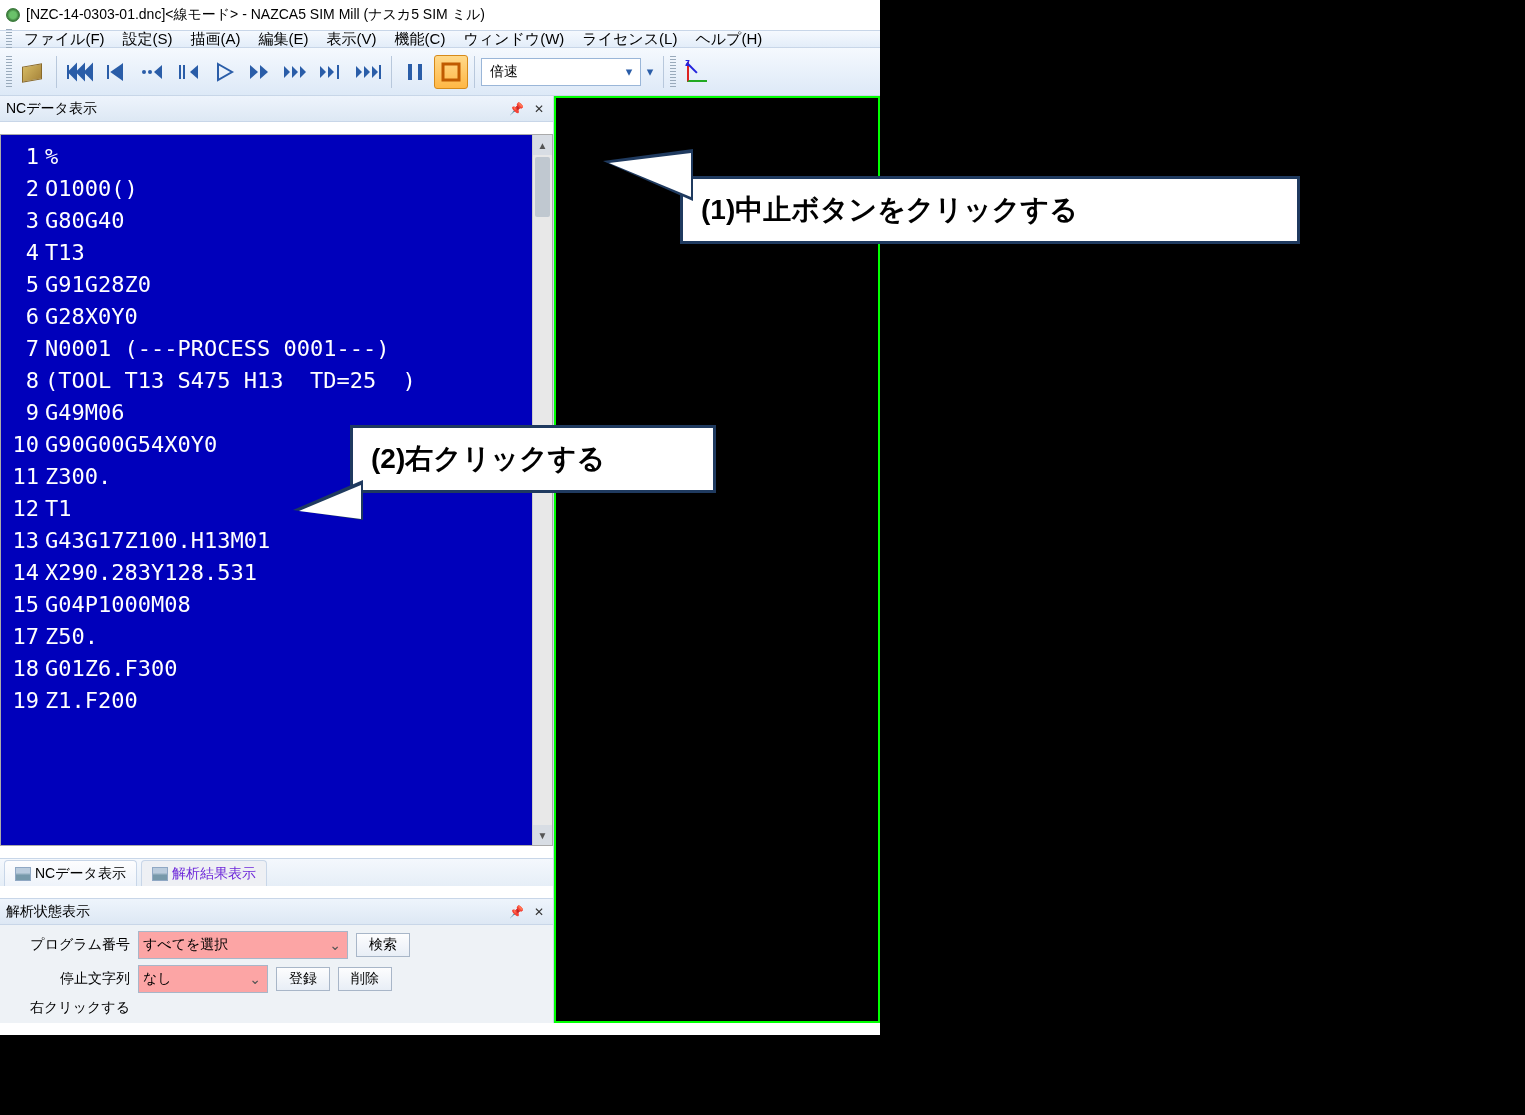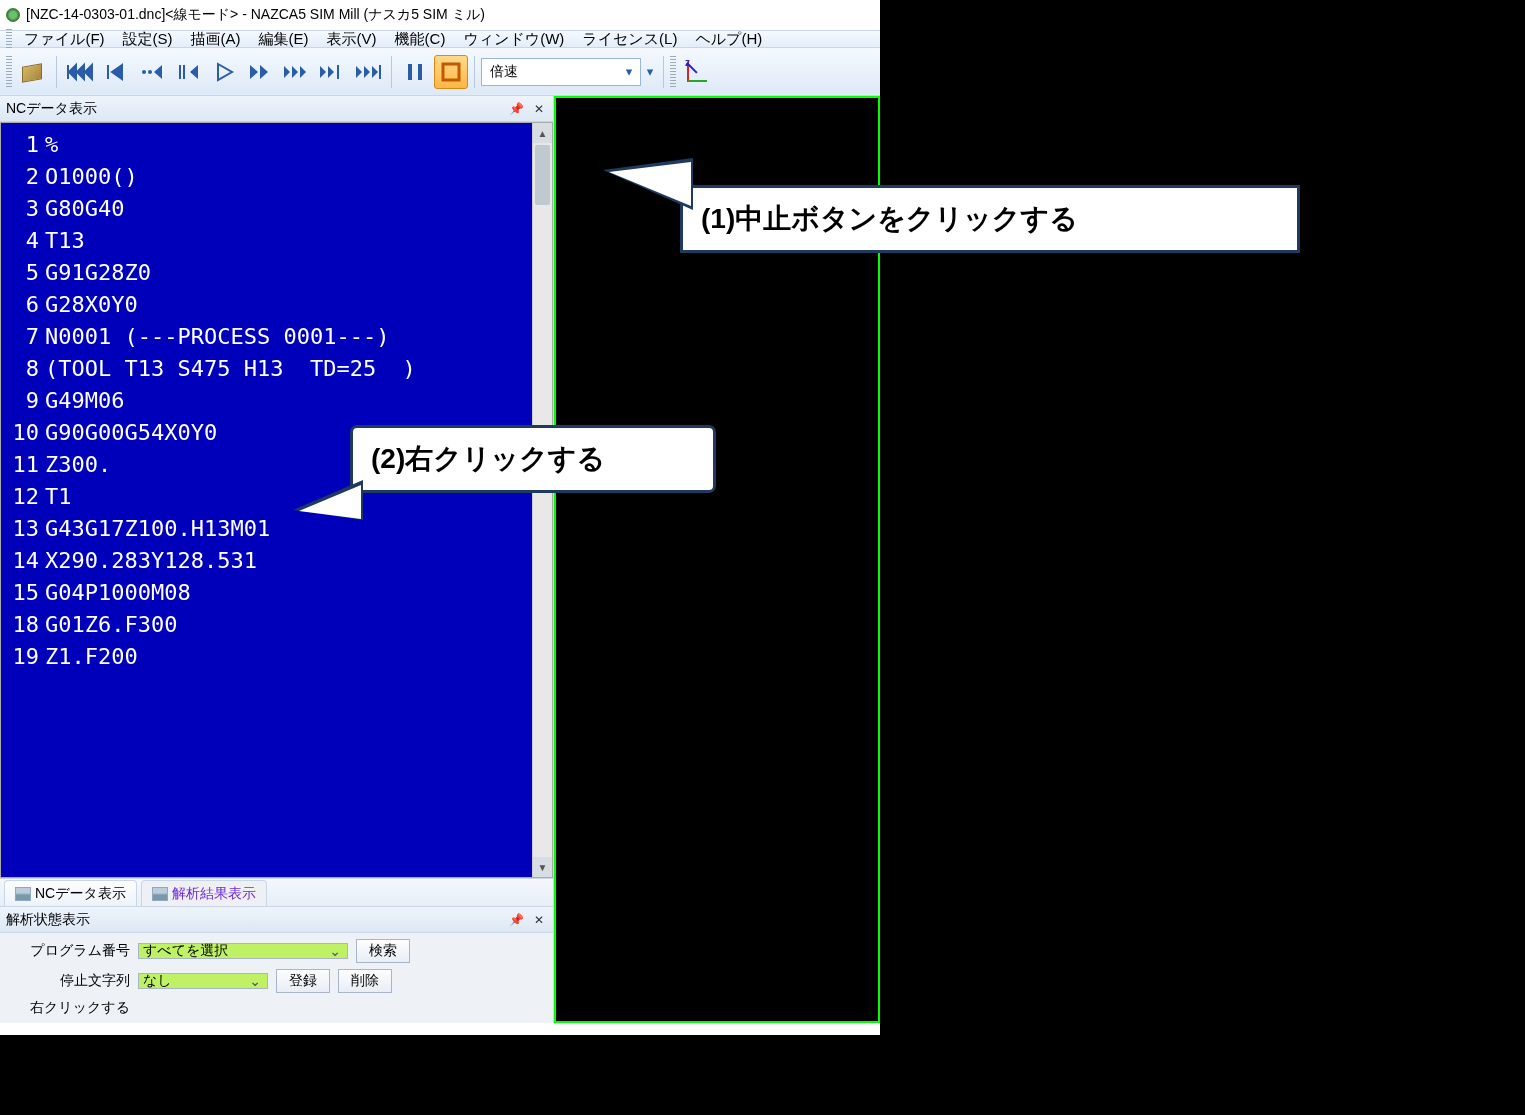--- a/index.html
+++ b/index.html
@@ -108,20 +108,21 @@
   .main-area {
     display: flex;
     height: calc(100% - 108px);
     width: 100%;
   }
   .left-pane {
     width: 554px;
     display: flex;
     flex-direction: column;
     border-right: 1px solid #c8d6e8;
+    gap: 12px;
   }
   .right-pane {
     flex: 1;
     background: #000;
     border: 2px solid #00ff00;
   }
   .panel-header {
     height: 26px;
     background: linear-gradient(#eef4fc, #dde8f4);
     border-bottom: 1px solid #c8d6e8;
@@ -217,22 +218,22 @@
     padding: 6px 10px;
     display: flex; flex-direction: column; gap: 6px;
     font-size: 14px;
   }
   .form-row {
     display: flex; align-items: center; gap: 8px;
   }
   .form-row label { width: 120px; text-align: right; }
   .form-row .select {
     border: 1px solid #a8b6c8;
-    background: #bef264;
-    height: 16px;
+    background: #fca5a5;
+    height: 28px;
     display: flex; align-items: center;
     padding: 0 4px;
     cursor: default;
   }
   .select .sel-text { flex: 1; }
   .select .sel-arr { width: 16px; text-align: center; color: #555; }
   .form-btn {
     height: 24px;
     padding: 0 12px;
     border: 1px solid #a8b6c8;
@@ -248,36 +249,36 @@
     padding: 12px 18px;
     font-size: 28px;
     font-weight: 700;
     color: #000;
     z-index: 50;
   }
   .callout .pointer {
     position: absolute;
     width: 0; height: 0;
   }
-  .callout1 { left: 680px; top: 176px; width: 620px; margin-top: 9px; }
+  .callout1 { left: 680px; top: 176px; width: 620px; }
   .callout1 .pointer {
     left: -80px; top: -30px;
     border-right: 90px solid #1f3a5f;
     border-top: 12px solid transparent;
     border-bottom: 40px solid transparent;
   }
   .callout1 .pointer::after {
     content: "";
     position: absolute;
     left: 6px; top: -8px;
     border-right: 82px solid #fff;
     border-top: 10px solid transparent;
     border-bottom: 34px solid transparent;
   }
-  .callout2 { left: 350px; top: 425px; width: 366px; border-radius: 7px; }
+  .callout2 { left: 350px; top: 425px; width: 366px; }
   .callout2 .pointer {
     left: -60px; top: 52px;
     border-right: 70px solid #1f3a5f;
     border-top: 30px solid transparent;
     border-bottom: 10px solid transparent;
   }
   .callout2 .pointer::after {
     content: "";
     position: absolute;
     left: 6px; top: -25px;
@@ -450,20 +451,21 @@
             <div class="code-line"><span class="ln">6</span><span>G28X0Y0</span></div>
             <div class="code-line"><span class="ln">7</span><span>N0001 (---PROCESS 0001---)</span></div>
             <div class="code-line"><span class="ln">8</span><span>(TOOL T13 S475 H13  TD=25  )</span></div>
             <div class="code-line"><span class="ln">9</span><span>G49M06</span></div>
             <div class="code-line"><span class="ln">10</span><span>G90G00G54X0Y0</span></div>
             <div class="code-line"><span class="ln">11</span><span>Z300.</span></div>
             <div class="code-line"><span class="ln">12</span><span>T1</span></div>
             <div class="code-line"><span class="ln">13</span><span>G43G17Z100.H13M01</span></div>
             <div class="code-line"><span class="ln">14</span><span>X290.283Y128.531</span></div>
             <div class="code-line"><span class="ln">15</span><span>G04P1000M08</span></div>
+            <div class="code-line"><span class="ln">17</span><span>Z50.</span></div>
             <div class="code-line"><span class="ln">18</span><span>G01Z6.F300</span></div>
             <div class="code-line"><span class="ln">19</span><span>Z1.F200</span></div>
           </div>
         <div class="code-scrollbar">
           <div class="sb-btn">▲</div>
           <div class="sb-thumb" style="height:60px;margin-top:2px"></div>
           <div style="flex:1"></div>
           <div class="sb-btn">▼</div>
         </div>
       </div>

